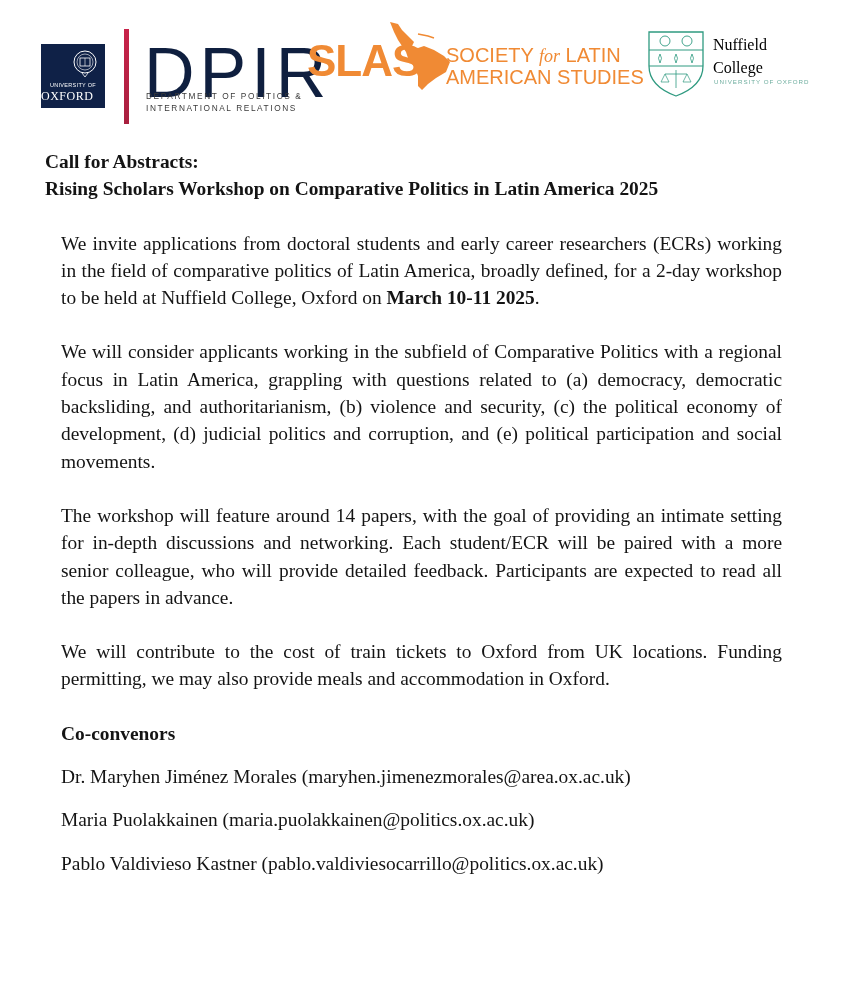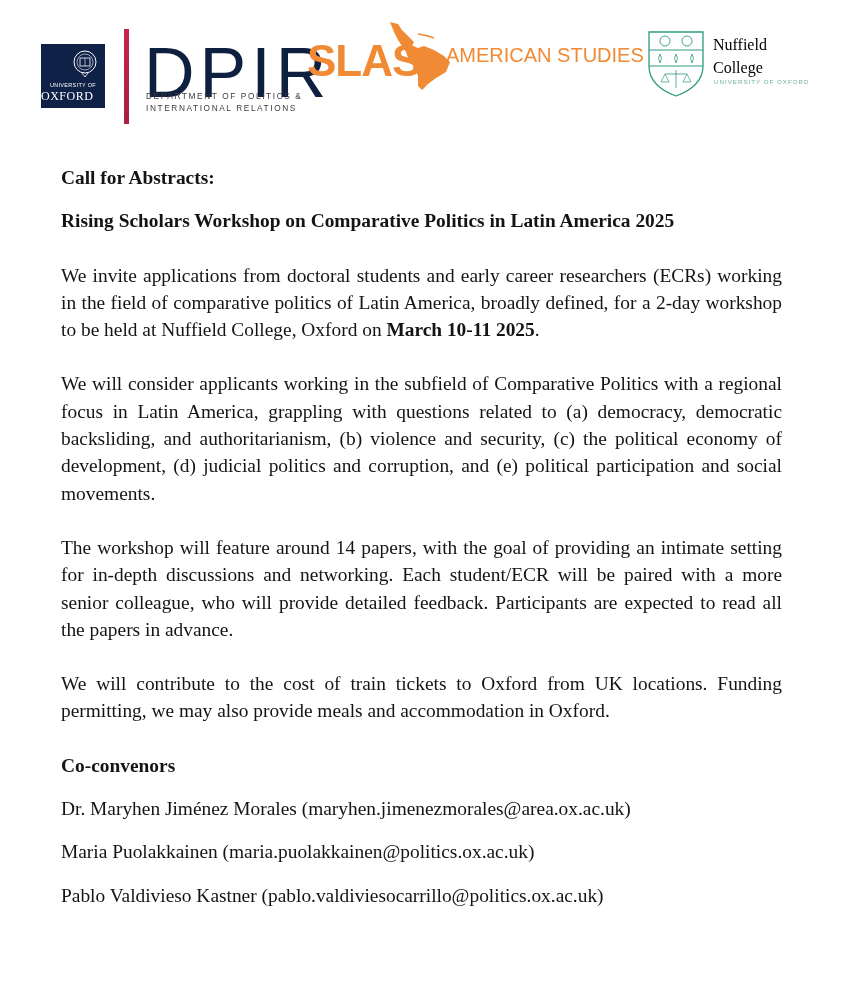--- a/index.html
+++ b/index.html
@@ -14,21 +14,21 @@
   .dpir-sub { position:absolute; left:146px; top:90px; font-family:Liberation Sans, sans-serif; font-size:8.3px; color:#3a3a3a; letter-spacing:1.6px; line-height:12px; }
   .slas { position:absolute; left:307px; top:39px; font-family:"Liberation Sans",sans-serif; font-weight:bold; font-size:44px; color:#f08a34; letter-spacing:-1px; line-height:1; }
   .slas-map { position:absolute; left:388px; top:20px; width:70px; height:72px; }
   .slas-text { position:absolute; left:446px; top:45px; font-family:"Liberation Sans",sans-serif; font-size:20px; color:#f08a34; line-height:21px; }
   .slas-text i { font-family:"Liberation Serif",serif; font-size:18px; }
   .nuff-shield { position:absolute; left:647px; top:30px; width:58px; height:68px; }
   .nuff-name { position:absolute; left:713px; top:33px; font-family:"Liberation Serif",serif; font-size:16px; color:#000000; line-height:23px; }
   .nuff-sub { position:absolute; left:714px; top:78px; font-family:"Liberation Sans",sans-serif; font-size:6.2px; color:#6fae9f; letter-spacing:1px; }
 
   .content { position:absolute; left:45px; top:148px; width:753px; font-size:19.4px; line-height:27.3px; }
-  .title { font-weight:bold; margin:16px; }
+  .title { font-weight:bold; margin:0; }
   p { margin:16px; }
   .para { margin-top:27px; text-align:justify; text-align-last:left; }
   .para.first { margin-top:27px; }
   .cv-head { font-weight:bold; margin-top:27px; }
   .contact { white-space:nowrap; }
   b { font-weight:bold; }
 </style>
 </head>
 <body>
 
@@ -50,20 +50,21 @@
     <div>DEPARTMENT OF POLITICS &amp;</div>
     <div>INTERNATIONAL RELATIONS</div>
   </div>
 
   <div class="slas">SLAS</div>
   <svg class="slas-map" viewBox="0 0 70 72">
     <path d="M2 2 L10 4 L14 10 L18 14 L22 18 L26 22 L24 26 L30 28 L36 26 L46 30 L56 36 L62 42 L58 52 L48 58 L40 64 L34 70 L30 66 L30 56 L26 46 L20 38 L18 32 L14 26 L10 20 L6 12 Z" fill="#f08a34"></path>
     <path d="M30 14 L40 16 L46 18" fill="none" stroke="#f08a34" stroke-width="1.5"></path>
   </svg>
   <div class="slas-text">
+    <div><span>SOCIETY </span><i>for</i><span> LATIN</span></div>
     <div>AMERICAN STUDIES</div>
   </div>
 
   <svg class="nuff-shield" viewBox="0 0 58 68">
     <path d="M2 2 H56 V36 Q56 56 29 66 Q2 56 2 36 Z" fill="none" stroke="#2f9a80" stroke-width="1.3"></path>
     <line x1="2" y1="20" x2="56" y2="20" stroke="#2f9a80" stroke-width="1"></line>
     <line x1="2" y1="36" x2="56" y2="36" stroke="#2f9a80" stroke-width="1"></line>
     <circle cx="18" cy="11" r="5" fill="none" stroke="#2f9a80" stroke-width="0.9"></circle>
     <circle cx="40" cy="11" r="5" fill="none" stroke="#2f9a80" stroke-width="0.9"></circle>
     <path d="M13 33 Q10 28 13 24 Q16 28 13 33Z M29 33 Q26 28 29 24 Q32 28 29 33Z M45 33 Q42 28 45 24 Q48 28 45 33Z" fill="none" stroke="#2f9a80" stroke-width="0.8"></path>

